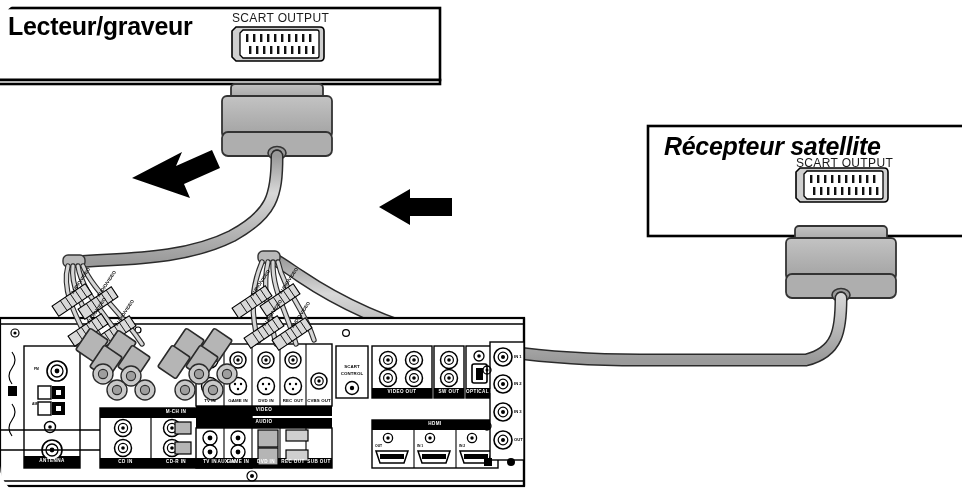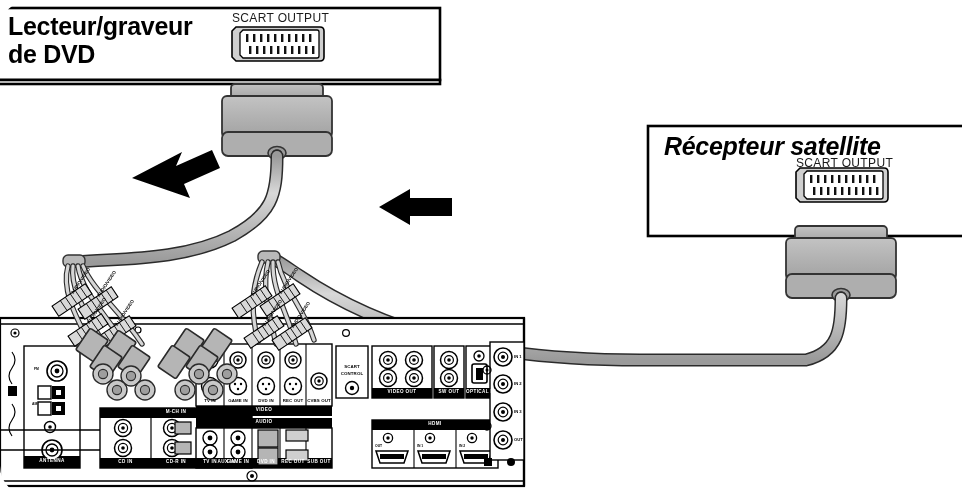--- a/index.html
+++ b/index.html
@@ -609,21 +609,20 @@
       <circle cx="199" cy="374" r="4.6"></circle>
           <circle cx="227" cy="374" r="4.6"></circle>
       <circle cx="185" cy="390" r="4.6"></circle>
           <circle cx="213" cy="390" r="4.6"></circle>
     </g>
   </g>
 </svg>
 
 <div class="lbl dev-title" style="left:8px;top:12px;">
   <span>Lecteur/graveur</span><br>
-  <span>de DVD</span>
 </div>
 
 <div class="lbl scart-cap" style="left:232px;top:11px;width:94px;text-align:center;">SCART OUTPUT</div>
 
 <div class="lbl dev-title" style="left:664px;top:132px;font-style:italic;">Récepteur satellite</div>
 
 <div class="lbl scart-cap" style="left:796px;top:156px;width:92px;text-align:center;">SCART OUTPUT</div>
 
 <div class="lbl panel-txt-sm" style="left:34px;top:367px;">FM</div>
 <div class="lbl panel-txt-sm" style="left:32px;top:402px;">AM</div>

